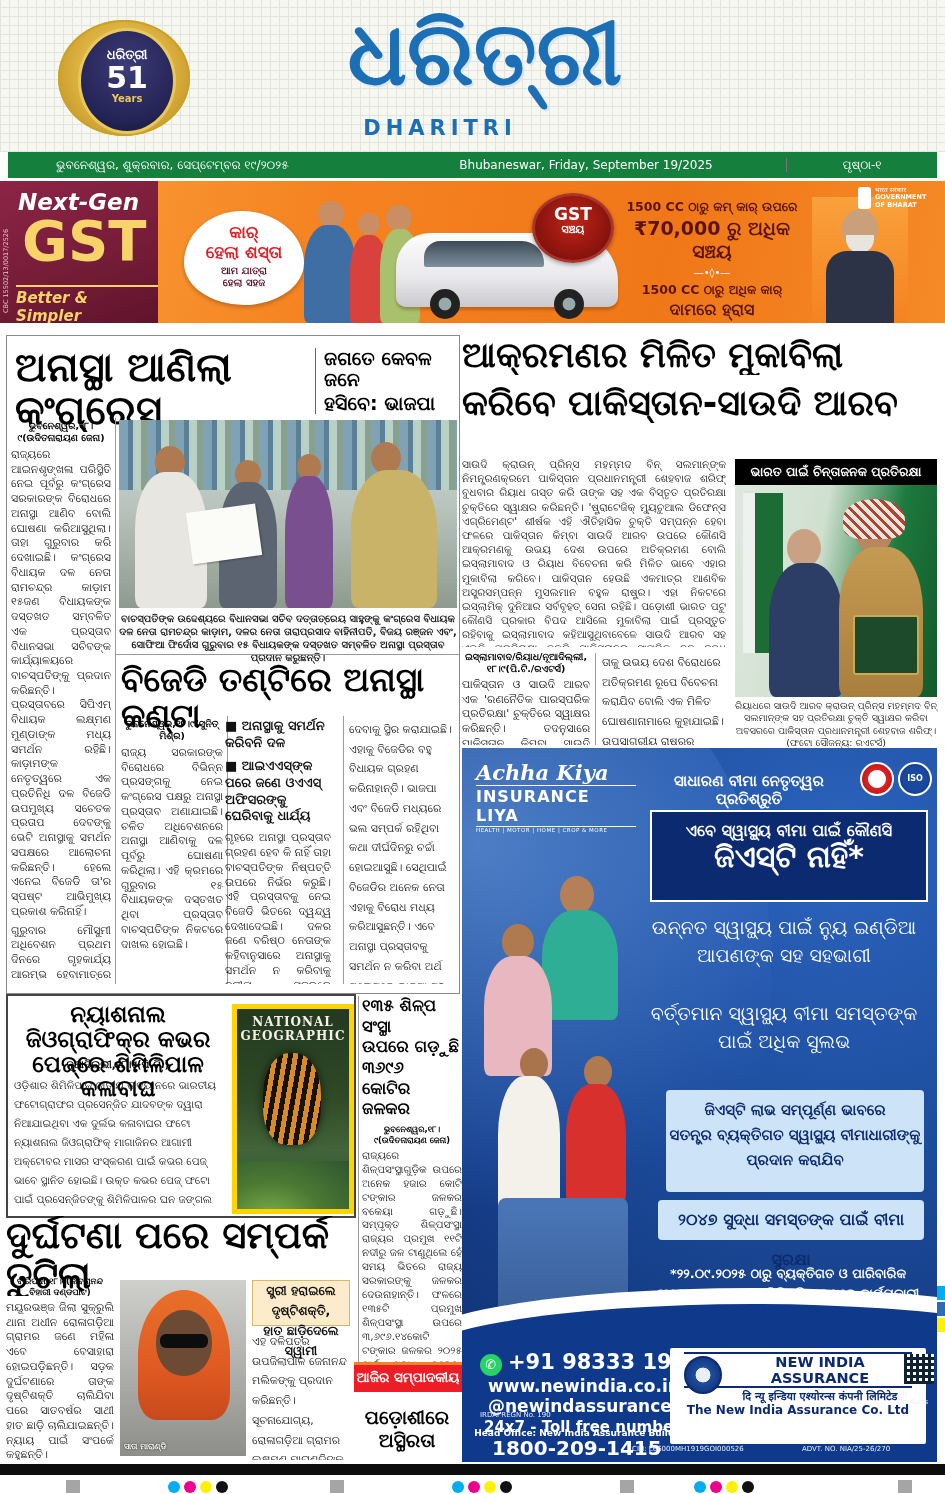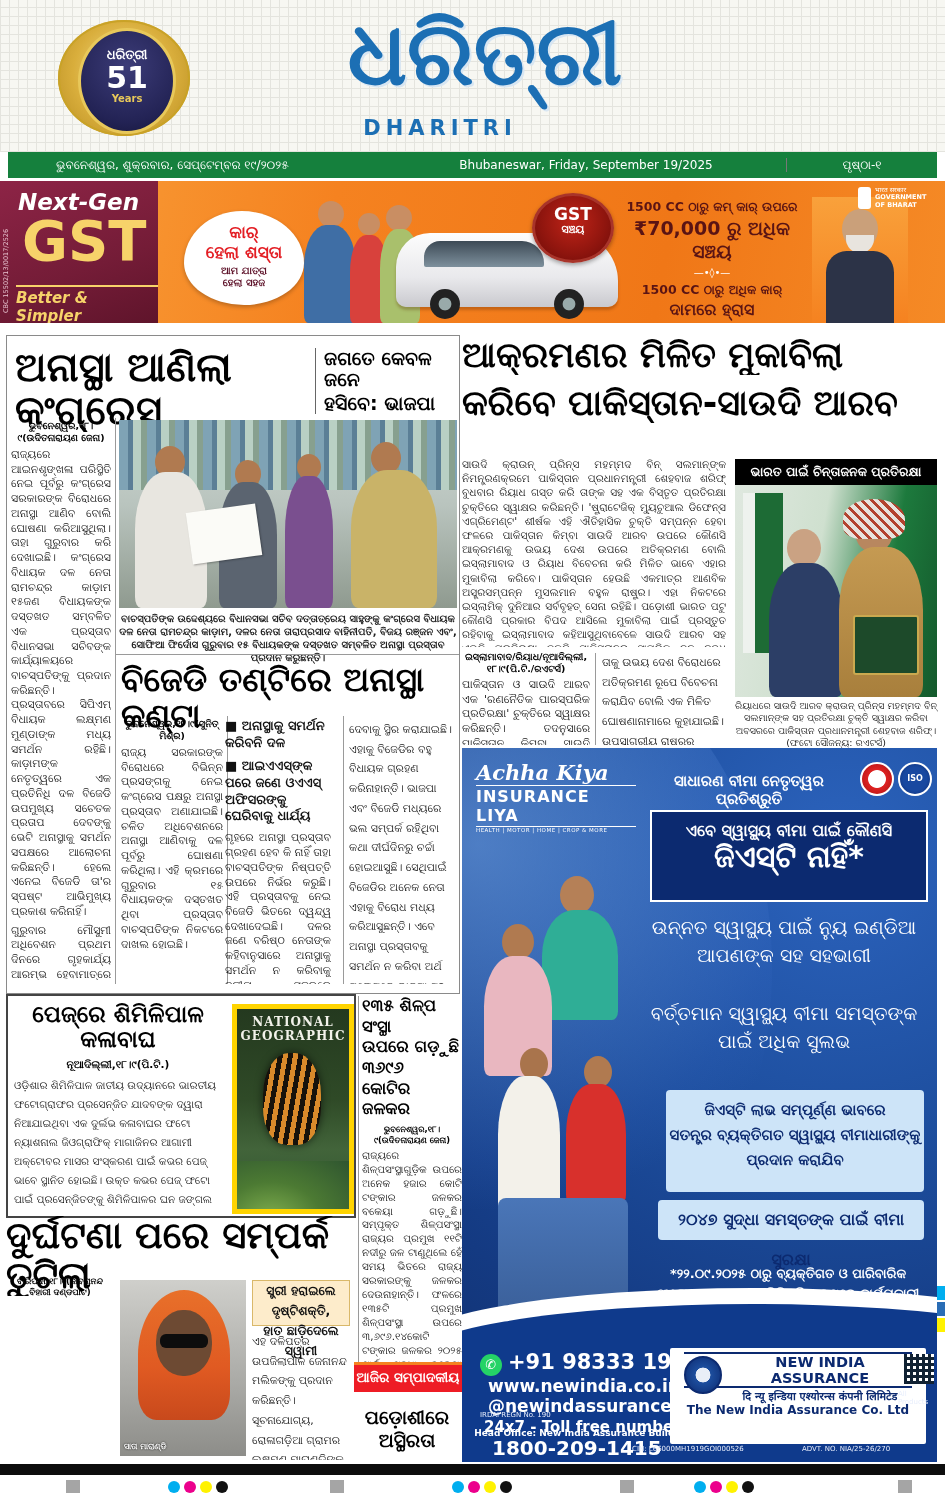--- a/index.html
+++ b/index.html
@@ -336,20 +336,21 @@
 
     </div>
     <div class="abs ins-office" style="left:10px;top:680px;width:455px;">Head Office: New India Assurance Building, 87, M.G. Road, Fort, Mumbai - 400001, INDIA</div>
     <div class="abs ins-tiny" style="left:18px;top:663px;">IRDAI REGN No. 190</div>
     <div class="abs ins-tiny" style="left:170px;top:697px;">CIN: L66000MH1919GOI000526</div>
     <div class="abs ins-tiny" style="left:340px;top:697px;">ADVT. NO. NIA/25-26/270</div>
   </div>
 
   <div class="abs" style="left:6px;top:994px;width:346px;height:220px;border:2px solid #444;">
     <div class="abs hl" style="left:4px;top:6px;width:212px;font-size:23px;text-align:center;overflow:hidden;">
+      <div>ନ୍ୟାଶନାଲ ଜିଓଗ୍ରାଫିକ୍ର କଭର</div>
       <div>ପେଜ୍ରେ ଶିମିଳିପାଳ କଳାବାଘ</div>
     </div>
     <div class="abs dateline" style="left:4px;top:62px;width:212px;font-size:10.5px;">ନୂଆଦିଲ୍ଲୀ,୧୮।୯(ପି.ଟି.)</div>
     <div class="abs" style="left:6px;top:78px;width:210px;height:134px;overflow:hidden;">
       <span class="body-txt" style="font-size:10.6px;">ଓଡ଼ିଶାର ଶିମିଳିପାଳ ଜାତୀୟ ଉଦ୍ୟାନରେ ଭାରତୀୟ ଫଟୋଗ୍ରାଫର ପ୍ରସେନ୍ଜିତ ଯାଦବଙ୍କ ଦ୍ୱାରା ନିଆଯାଇଥିବା ଏକ ଦୁର୍ଲଭ କଳାବାଘର ଫଟୋ ନ୍ୟାଶନାଲ ଜିଓଗ୍ରାଫିକ୍ ମାଗାଜିନର ଆଗାମୀ ଅକ୍ଟୋବର ମାସର ସଂସ୍କରଣ ପାଇଁ କଭର ପେଜ୍ ଭାବେ ସ୍ଥାନିତ ହୋଇଛି। ଉକ୍ତ କଭର ପେଜ୍ ଫଟୋ ପାଇଁ ପ୍ରସେନ୍ଜିତଙ୍କୁ ଶିମିଳିପାଳର ଘନ ଜଙ୍ଗଲ ମଧ୍ୟରେ ଅନେକ ମାସ ଧରି ବାଘଛୁଟିକଙ୍କ ଉପରେ ନଜର ରଖିବାକୁ ପଡ଼ିଥିଲା। କଭର ପେଜ୍ରେ ସ୍ଥାନିତ ହୋଇଥିବା ବାଘଟି ସ୍ୟୁଡୋ ମେଲାନିଷ୍ଟିକ୍ ଟାଇଗର ପ୍ରଜାତିର ହୋଇଥିବା ବେଳେ ଏହା ବିଶ୍ୱର ସବୁଠାରୁ ଦୁର୍ଲଭ ବାଘ ମଧ୍ୟରୁ ଅନ୍ୟତମ।</span>
       
     </div>
     <div class="abs photo" id="ng-cover" style="left:224px;top:8px;width:112px;height:200px;">
       <div id="ng-inner">
         <div class="ng-title">
@@ -370,20 +371,21 @@
     </div>
     <div class="dateline" style="font-size:8.3px;margin-top:4px;">ଭୁବନେଶ୍ୱର,୧୮।୯(ଉଦିତନାରାୟଣ ଜେନା)</div>
     <div class="body-txt" style="margin-top:3px;font-size:10.4px;">ରାଜ୍ୟରେ ଶିଳ୍ପସଂସ୍ଥାଗୁଡ଼ିକ ଉପରେ ଅନେକ ହଜାର କୋଟି ଟଙ୍କାର ଜଳକର ବକେୟା ଗଡ଼ୁଛି। ସମ୍ପୃକ୍ତ ଶିଳ୍ପସଂସ୍ଥା ରାଜ୍ୟର ପ୍ରମୁଖ ୧୧ଟି ନଦୀରୁ ଜଳ ଟାଣୁଥିଲେ ହେଁ ସମୟ ଭିତରେ ରାଜ୍ୟ ସରକାରଙ୍କୁ ଜଳକର ଦେଉନାହାନ୍ତି। ଫଳରେ ୧୩୫ଟି ପ୍ରମୁଖ ଶିଳ୍ପସଂସ୍ଥା ଉପରେ ୩,୬୯୬.୧୪କୋଟି ଟଙ୍କାର ଜଳକର ୨୦୨୫ ମାର୍ଚ୍ଚ ସୁଦ୍ଧା ବକେୟା ଗଡ଼ୁଛି ବୋଲି ମୁଖ୍ୟମନ୍ତ୍ରୀ ମୋହନ ଚରଣ ମାଝୀ ବିଧାନସଭାରେ ଦର୍ଶାଇଛନ୍ତି।</div>
 
   </div>
 
   <div class="abs" style="left:6px;top:1216px;width:452px;height:246px;">
     <div class="abs hl" style="left:0;top:0;width:344px;font-size:37px;overflow:hidden;">ଦୁର୍ଘଟଣା ପରେ ସମ୍ପର୍କ ତୁଟିଲା</div>
     <div class="abs" style="left:0;top:60px;width:108px;height:184px;overflow:hidden;">
       <div class="dateline" style="font-size:8.6px;">ବାରିପଦା,୧୮।୯(ଜୀବନାନନ୍ଦ ବିହାରୀ ଦଣ୍ଡପାଟ)</div>
+      <div class="body-txt" style="margin-top:3px;">ମୟୂରଭଞ୍ଜ ଜିଲା ସୁକ୍ରୁଲି ଥାନା ଅଧୀନ ରୋଳାଗଡ଼ିଆ ଗ୍ରାମର ଜଣେ ମହିଳା ଏବେ ବେସାହାରା ହୋଇପଡ଼ିଛନ୍ତି। ସଡ଼କ ଦୁର୍ଘଟଣାରେ ତାଙ୍କ ଦୃଷ୍ଟିଶକ୍ତି ଚାଲିଯିବା ପରେ ସାତବର୍ଷର ସାଥୀ ହାତ ଛାଡ଼ି ଚାଲିଯାଇଛନ୍ତି। ନ୍ୟାୟ ପାଇଁ ସଂପର୍କେ କହୁଛନ୍ତି।</div>
     </div>
     <div class="abs photo" id="woman-photo" style="left:114px;top:64px;width:126px;height:176px;">
       <div class="scarf"></div>
       <div class="woman-face"></div>
       <div class="sunglasses"></div>
       <div style="position:absolute;left:4px;bottom:4px;color:#fff;font-size:8px;font-weight:700;text-shadow:0 0 2px #000;">ସାତା ମାରାଣ୍ଡି</div>
     </div>
     <div class="abs subhead-box" style="left:246px;top:64px;width:96px;height:44px;font-size:12.5px;line-height:1.6;">
       <div>ସ୍ତ୍ରୀ ହରାଇଲେ ଦୃଷ୍ଟିଶକ୍ତି,</div>
       <div>ହାତ ଛାଡ଼ିଦେଲେ ସ୍ୱାମୀ</div>

